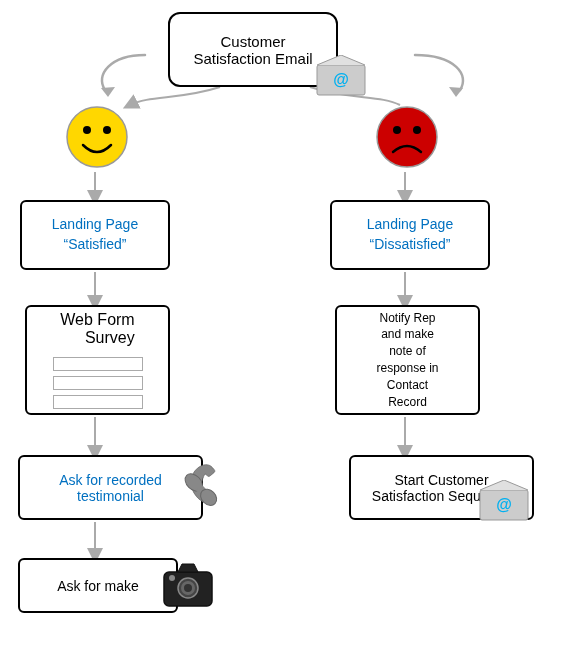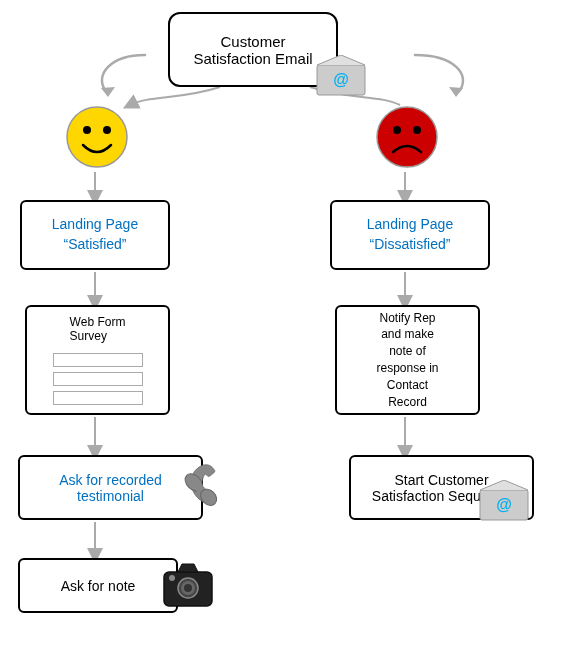--- a/index.html
+++ b/index.html
@@ -271,21 +271,21 @@
 “Satisfied”</span>
   </div>
 
   <div class="box landing-dissatisfied">
     <span style="color:#0070c0; white-space:pre-line; font-size:14px; line-height:1.4;">Landing Page
 “Dissatisfied”</span>
   </div>
 
   <div class="box survey-box">
     <div style="display:flex; flex-direction:column; align-items:center;">
-      <span style="font-size:12px; text-align:left; margin-bottom:6px;">Web Form<br>Survey</span>
+      <span style="font-size:16px; text-align:right; margin-bottom:6px;">Web Form<br>Survey</span>
       <div class="survey-lines">
         <div class="survey-line"></div>
         <div class="survey-line"></div>
         <div class="survey-line"></div>
       </div>
     </div>
   </div>
 
   <div class="box notify-box">
     <span style="white-space:pre-line; font-size:12px; line-height:1.4;">Notify Rep
@@ -306,21 +306,21 @@
 
       <g transform="rotate(-25, 25, 30)">
         <ellipse cx="18" cy="15" rx="7" ry="10" fill="#888" stroke="#666" stroke-width="1"></ellipse>
         <rect x="14" y="22" width="8" height="12" fill="#888"></rect>
         <ellipse cx="18" cy="36" rx="7" ry="9" fill="#888" stroke="#666" stroke-width="1"></ellipse>
       </g>
     </svg>
   </div>
 
   <div class="box photo-box">
-    <span style="font-size:14px;">Ask for note</span>
+    <span style="font-size:14px;">Ask for make</span>
   </div>
 
   <div class="camera-icon">
     <svg width="52" height="48" viewBox="0 0 52 48">
       <rect x="2" y="12" width="48" height="34" rx="5" fill="#222" stroke="#111" stroke-width="1.5"></rect>
       <path d="M 16 12 L 20 4 L 32 4 L 36 12 Z" fill="#222" stroke="#111" stroke-width="1"></path>
       <circle cx="26" cy="28" r="10" fill="#444" stroke="#888" stroke-width="1.5"></circle>
       <circle cx="26" cy="28" r="7" fill="#666"></circle>
       <circle cx="26" cy="28" r="4" fill="#333"></circle>
       <circle cx="10" cy="18" r="3" fill="#888"></circle>

